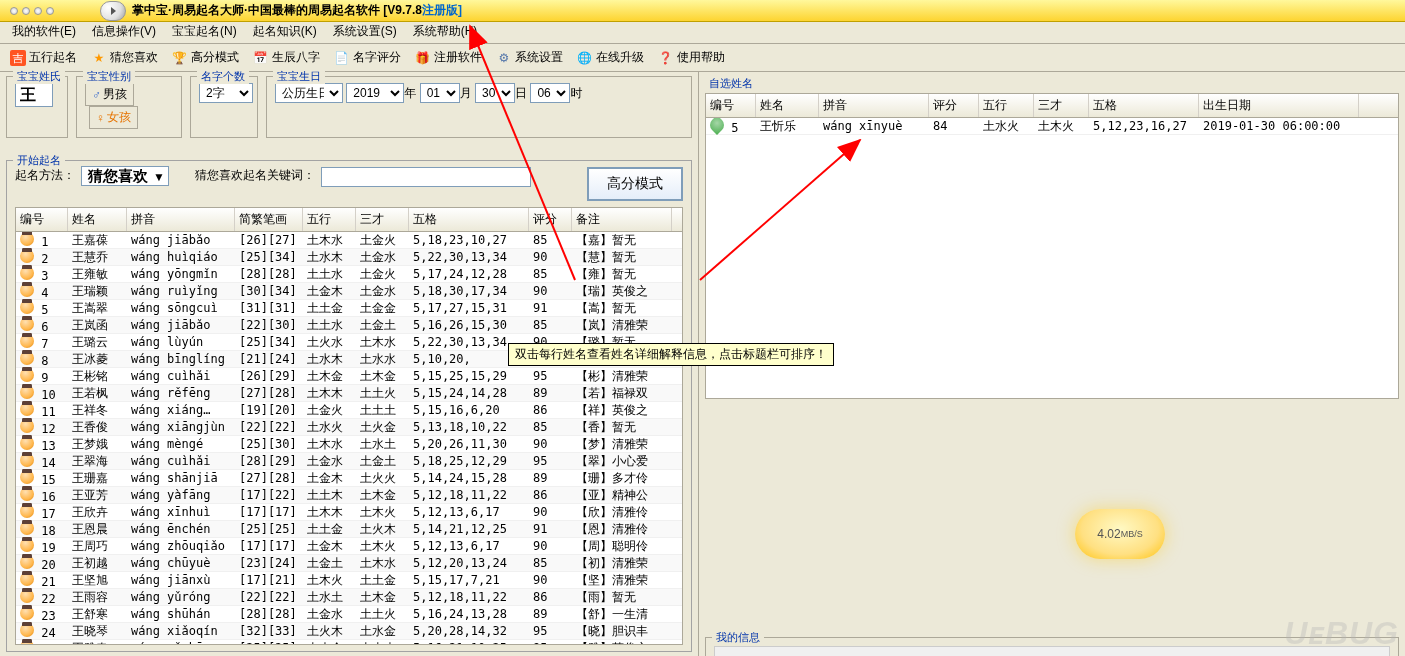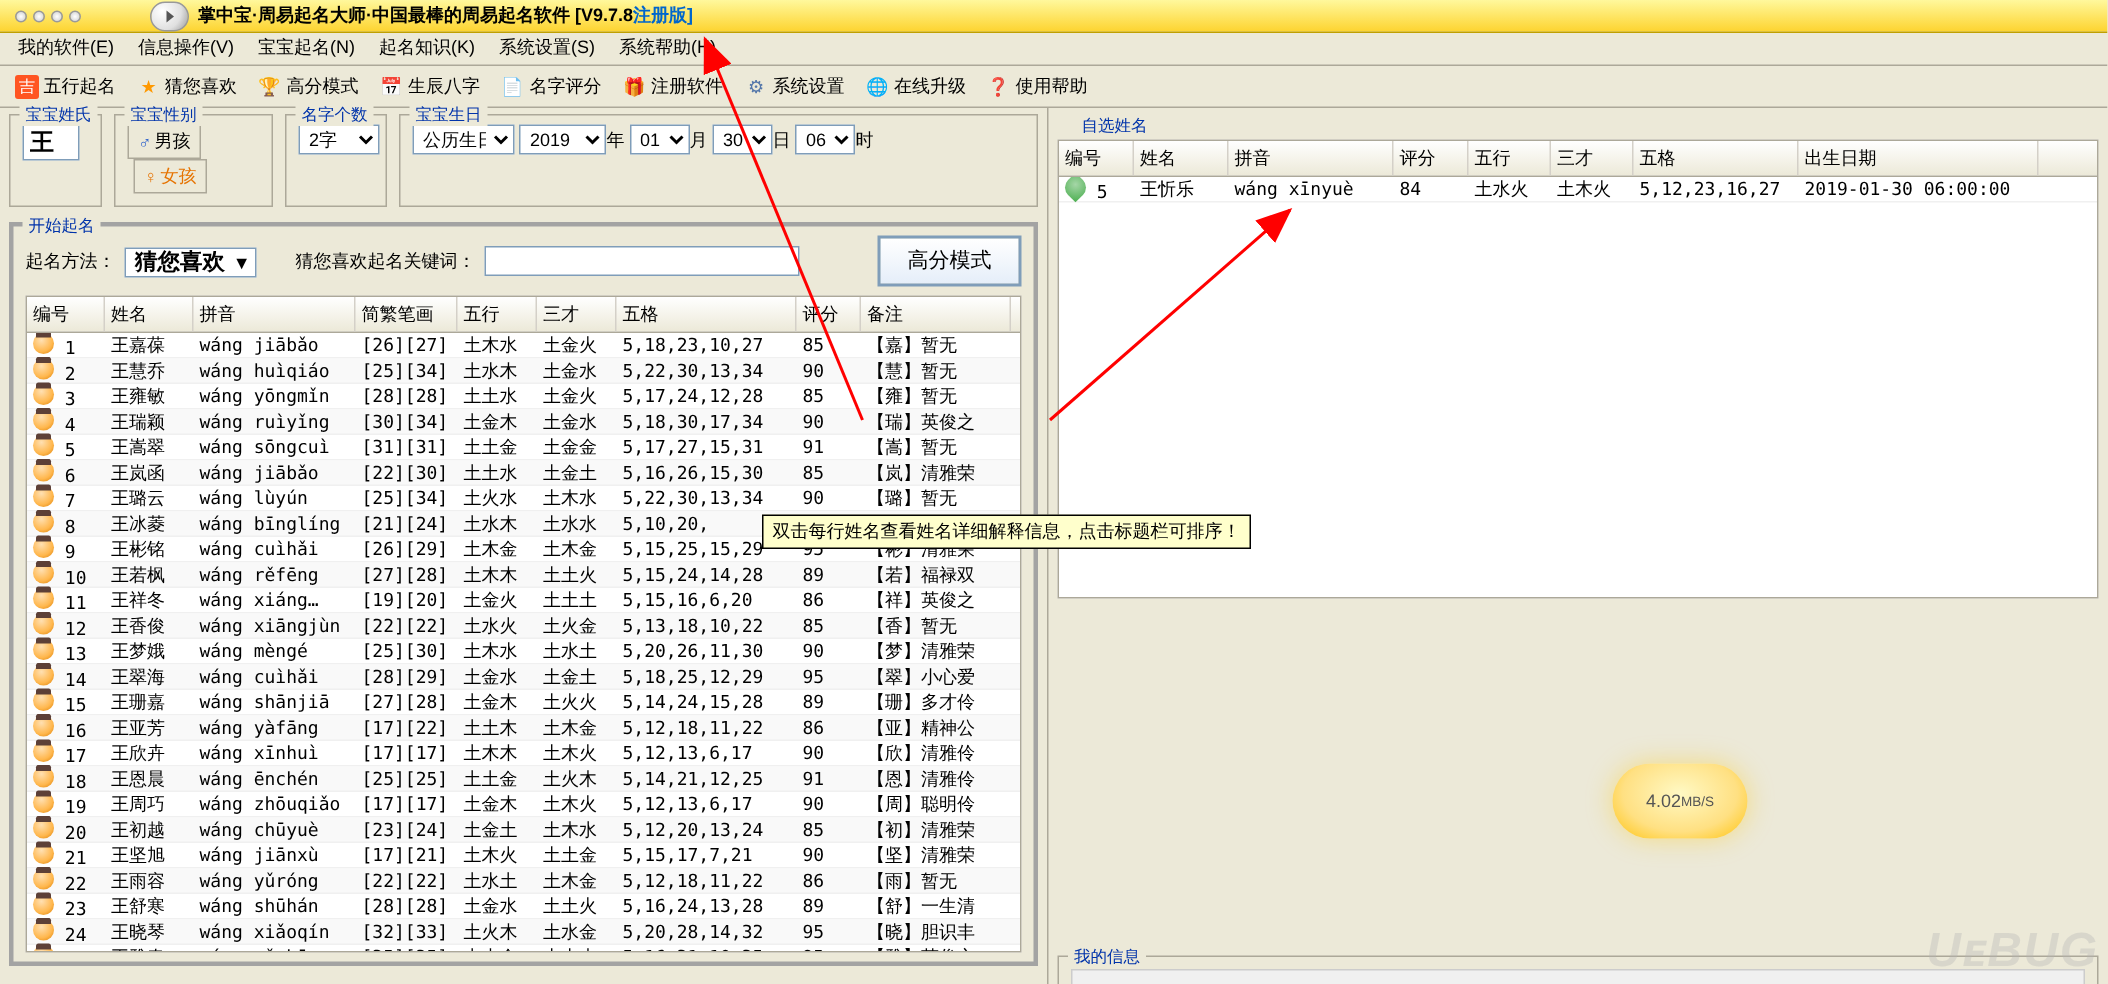--- a/index.html
+++ b/index.html
@@ -22,22 +22,22 @@
 .left-col { width: 698px; display: flex; flex-direction: column; }
 .right-col { flex: 1; display: flex; flex-direction: column; border-left: 1px solid #aca899; }
 
 .params-row { display: flex; padding: 4px 6px; gap: 8px; }
 .fieldset { border: 1px solid #aca899; padding: 6px 8px 8px; position: relative; }
 .legend { position: absolute; top: -8px; left: 6px; background: #ece9d8; padding: 0 4px; font-size: 11px; color: #0033aa; }
 .input-text { border: 1px solid #7f9db9; padding: 2px 4px; background: #fff; font-family: KaiTi, SimSun; font-size: 16px; }
 .select { border: 1px solid #7f9db9; background: #fff; padding: 1px 2px; }
 .gender-btn { border: 1px solid #aca899; padding: 2px 6px; display:inline-flex; align-items:center; gap:2px; cursor:pointer; }
 
-.start-box { margin: 6px 6px; border: 3px solid #a3a3a3; padding: 6px 8px; position: relative; }
-.method-row { display: flex; align-items: center; gap: 6px; margin-bottom: 6px; }
+.start-box { margin: 18px 6px; border: 1px solid #a3a3a3; padding: 6px 8px; position: relative; }
+.method-row { display: flex; align-items: flex-start; gap: 6px; margin-bottom: 6px; }
 .method-select { border: 1px solid #7f9db9; background:#fff; font-family: KaiTi; font-size: 15px; font-weight:bold; padding: 1px 20px 1px 6px; }
 .keyword-input { border: 1px solid #7f9db9; background:#fff; width: 210px; height: 20px; }
 .mode-btn { border: 2px solid #7f9db9; background: linear-gradient(#fff, #e5eef9); padding: 6px 18px; font-family: SimSun; font-size: 14px; cursor:pointer; }
 
 .grid { border: 1px solid #aca899; background: #fff; }
 .grid-head { display: flex; background: linear-gradient(#fff, #ece9d8); border-bottom: 1px solid #aca899; }
 .gh { padding: 3px 4px; border-right: 1px solid #d4d0c8; color:#000; }
 .grid-body { overflow-y: auto; }
 .grid-row { display: flex; border-bottom: 1px solid #f0f0f0; align-items: center; height: 17px; }
 .grid-row.alt { background: #f9f9f9; }
@@ -498,21 +498,21 @@
               <div class="gc c7">95</div>
               <div class="gc c8">【雅】英俊之</div>
             </div>
           </div>
       </div>
     </div>
   </div>
 
   <div class="right-col">
     <div class="right-top">
-      <span class="legend" style="position:relative;top:0;left:12px;background:none;">自选姓名</span>
+      <span class="legend" style="position:relative;top:0;left:0;background:none;">自选姓名</span>
       <div class="grid right-grid" style="margin-top:2px;">
         <div class="grid-head" id="right-head">
             <div class="gh r0">编号</div>
             <div class="gh r1">姓名</div>
             <div class="gh r2">拼音</div>
             <div class="gh r3">评分</div>
             <div class="gh r4">五行</div>
             <div class="gh r5">三才</div>
             <div class="gh r6">五格</div>
             <div class="gh r7">出生日期</div>

